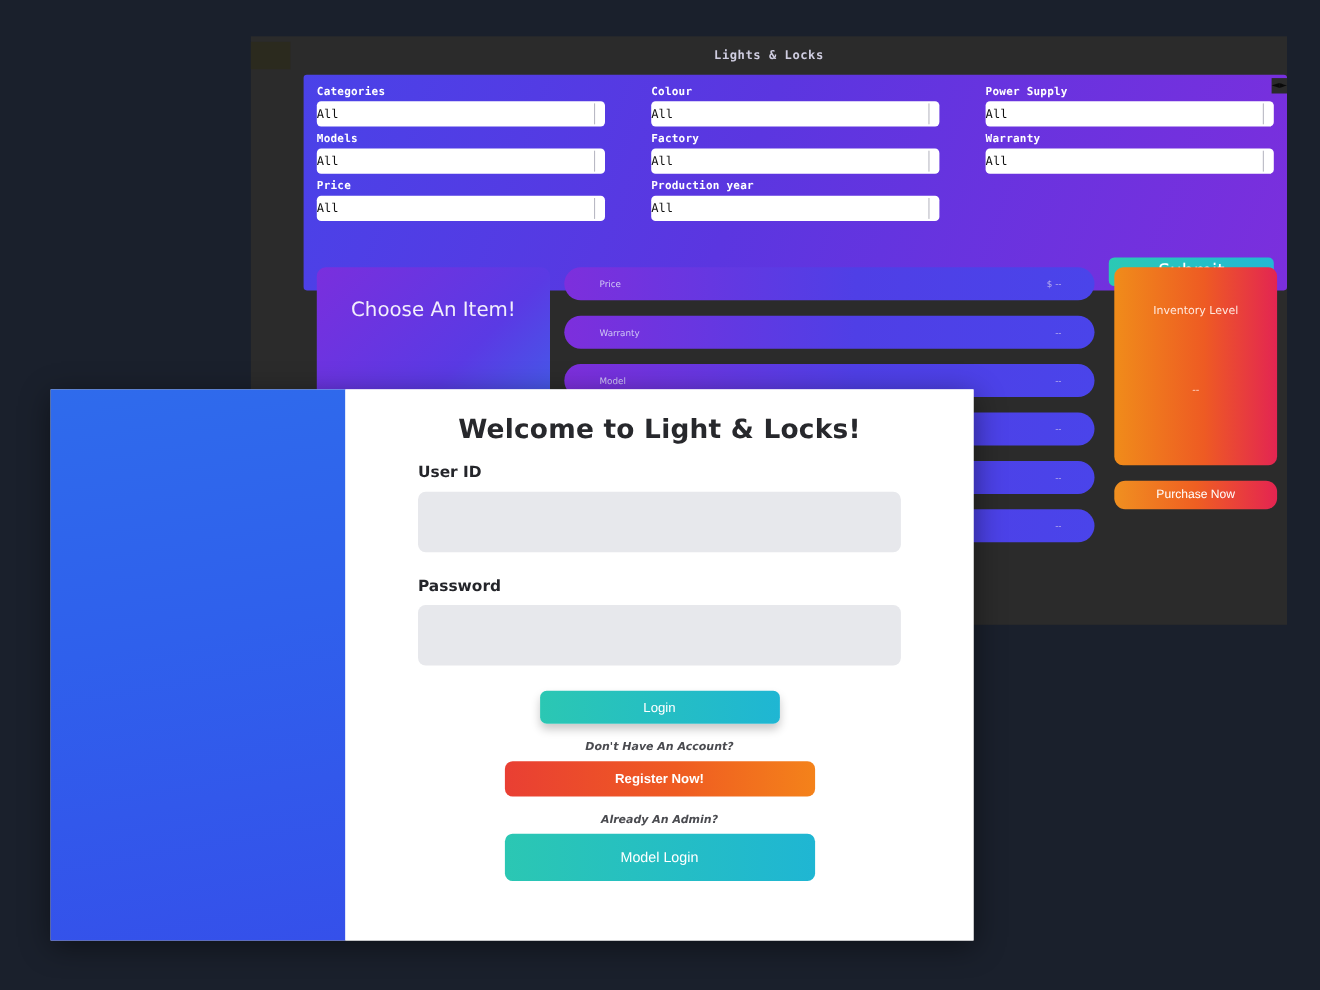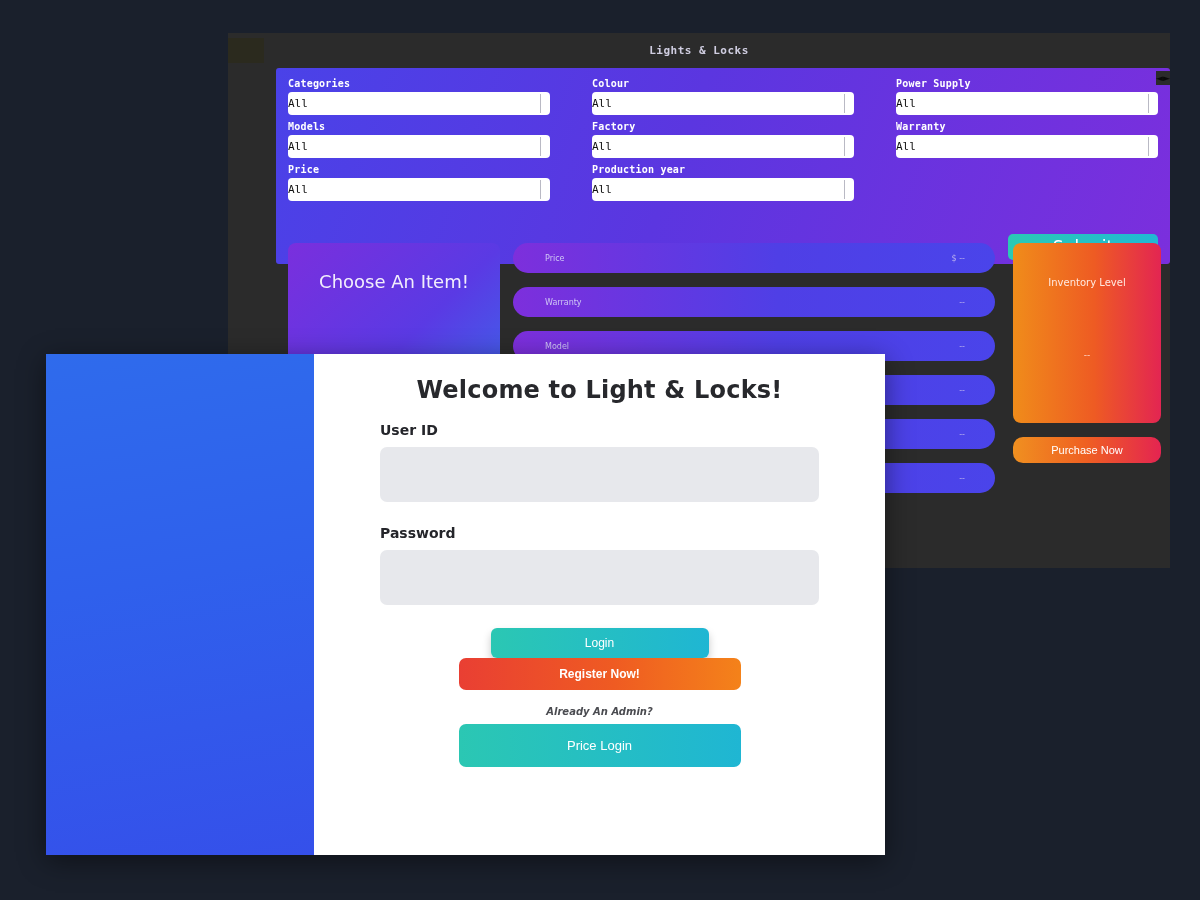--- a/index.html
+++ b/index.html
@@ -452,22 +452,23 @@
       <div id="modal-heading">Welcome to Light &amp; Locks!</div>
 
       <label class="field-label">User ID</label>
       <input class="text-input" type="text" value="" placeholder="" style="">
 
       <label class="field-label">Password</label>
       <input class="text-input" type="password" value="" placeholder="" style="">
 
       <button id="login-button">Login</button>
 
+      <div class="helper-text">Don't Have An Account?</div>
 
       <button id="register-button">Register Now!</button>
 
       <div class="helper-text">Already An Admin?</div>
 
-      <button id="admin-login-button">Price Login</button>
+      <button id="admin-login-button">Model Login</button>
     </div>
   </div>
 
 </div>
 
 </body></html>

